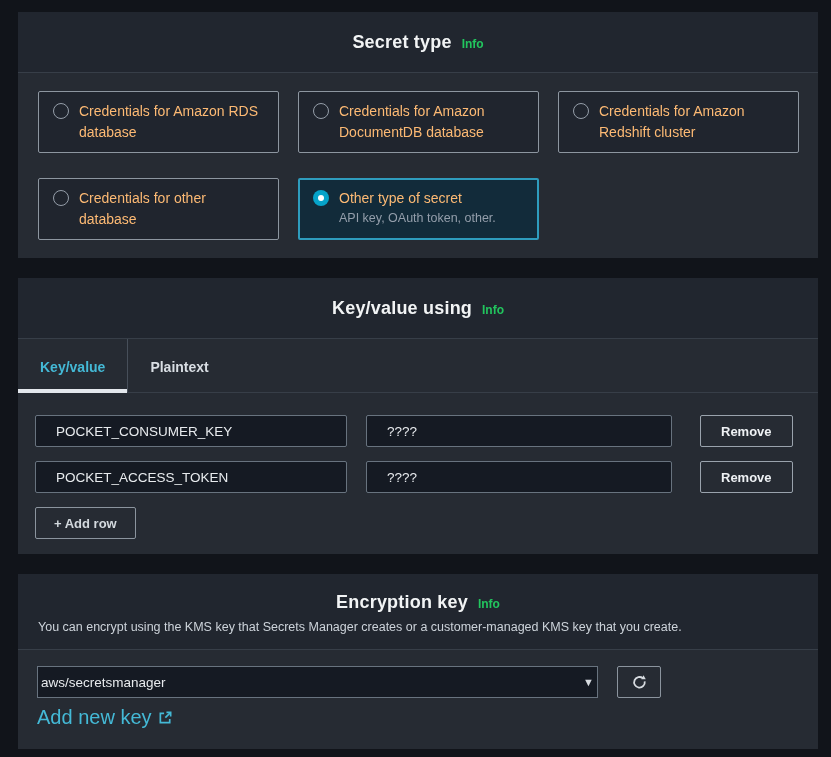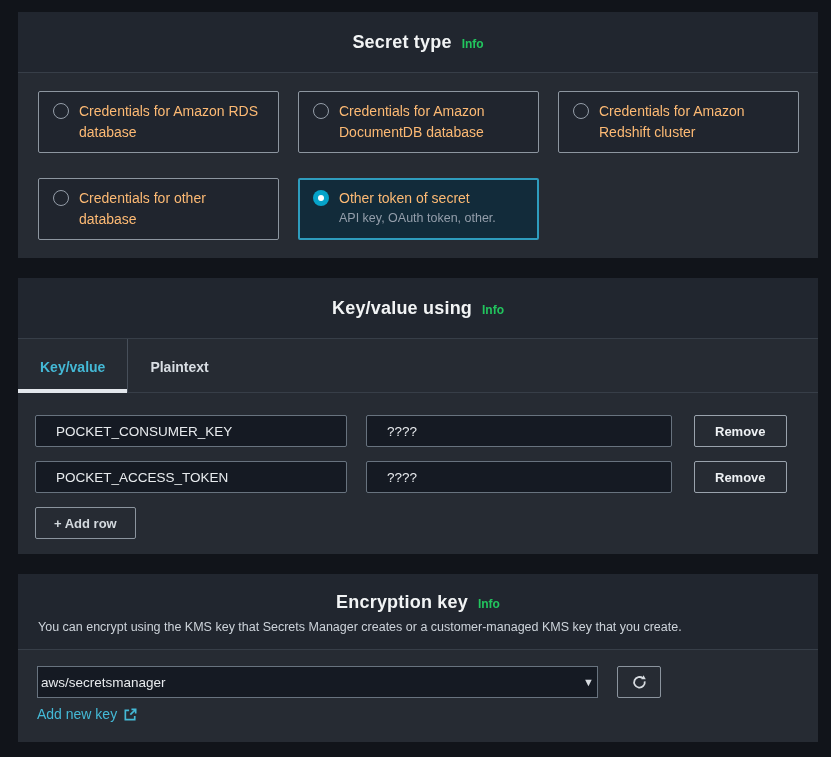--- a/index.html
+++ b/index.html
@@ -105,21 +105,21 @@
     background:transparent;
     border:1px solid #9aa3ad;
     border-radius:2px;
     color:#eef1f4;
     font-size:13px;
     font-weight:bold;
     font-family:"Liberation Sans", sans-serif;
     padding:0 20px;
     cursor:pointer;
   }
-  .remove-btn { margin-left:22px; }
+  .remove-btn { margin-left:28px; }
   .addrow-btn { margin-top:0; border-color:#8b949e; color:#d3d9de; padding:0 18px; }
 
   
   .enc-header { padding:18px 20px 15px 20px; }
   .enc-body { padding:16px 20px 20px 19px; }
   .select-row { display:flex; align-items:center; }
   .select {
     width:561px; height:32px;
     background:#151a23;
     border:1px solid #68737f;
@@ -135,21 +135,21 @@
     width:44px; height:32px;
     background:transparent;
     border:1px solid #8b949e;
     border-radius:2px;
     display:flex; align-items:center; justify-content:center;
     cursor:pointer;
   }
   .link-row {
     margin-top:8px;
     display:flex; align-items:center;
-    color:#44b9d6; font-size:14px;
+    color:#44b9d6; font-size:20px;
     cursor:pointer;
     width:max-content;
   }
   .ext-icon { margin-left:6px; display:inline-flex; }
 </style>
 </head>
 <body>
 
 <section class="panel">
   <div class="panel-header">
@@ -171,21 +171,21 @@
       <span class="radio"></span>
       <span class="card-label">Credentials for Amazon Redshift cluster</span>
     </div>
     <div class="card">
       <span class="radio"></span>
       <span class="card-label">Credentials for other database</span>
     </div>
     <div class="card selected">
       <span class="radio checked"></span>
       <span>
-        <span class="card-label" style="display:block;">Other token of secret</span>
+        <span class="card-label" style="display:block;">Other type of secret</span>
         <span class="card-desc" style="display:block;">API key, OAuth token, other.</span>
       </span>
     </div>
   </div>
 </section>
 
 <section class="panel">
   <div class="panel-header">
     <div class="panel-title-row">
       <span class="panel-title">Key/value using</span>

